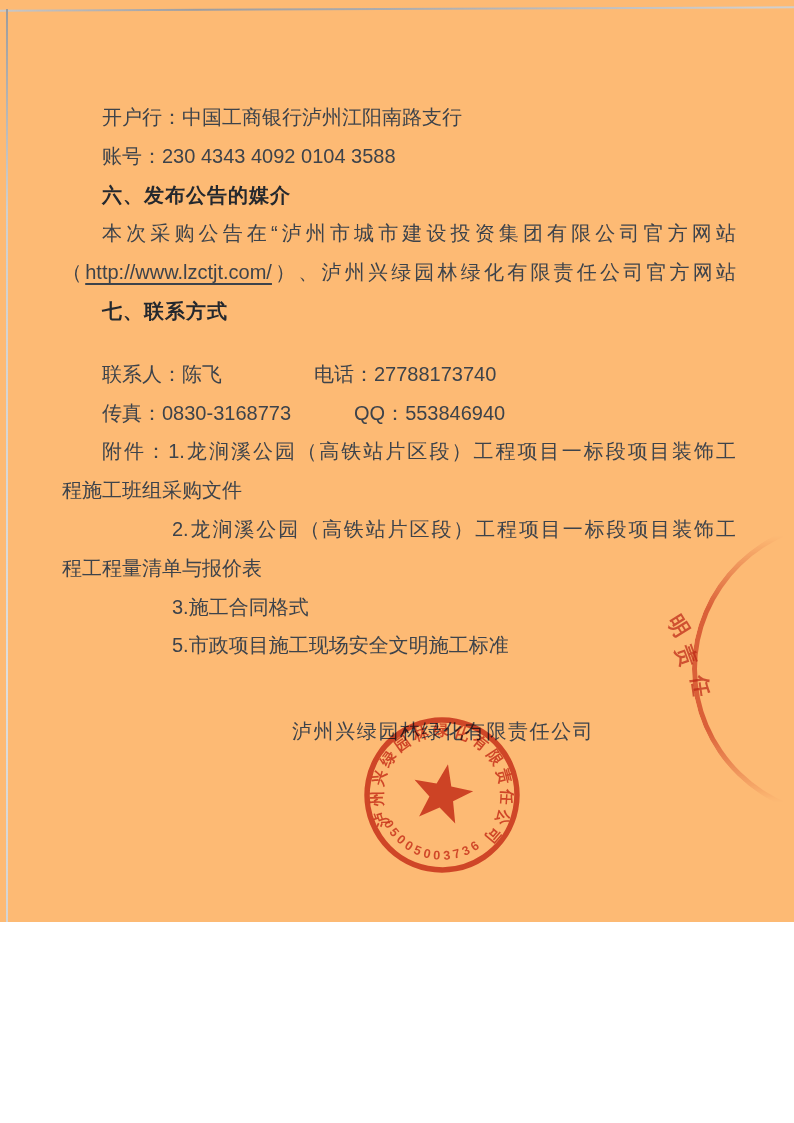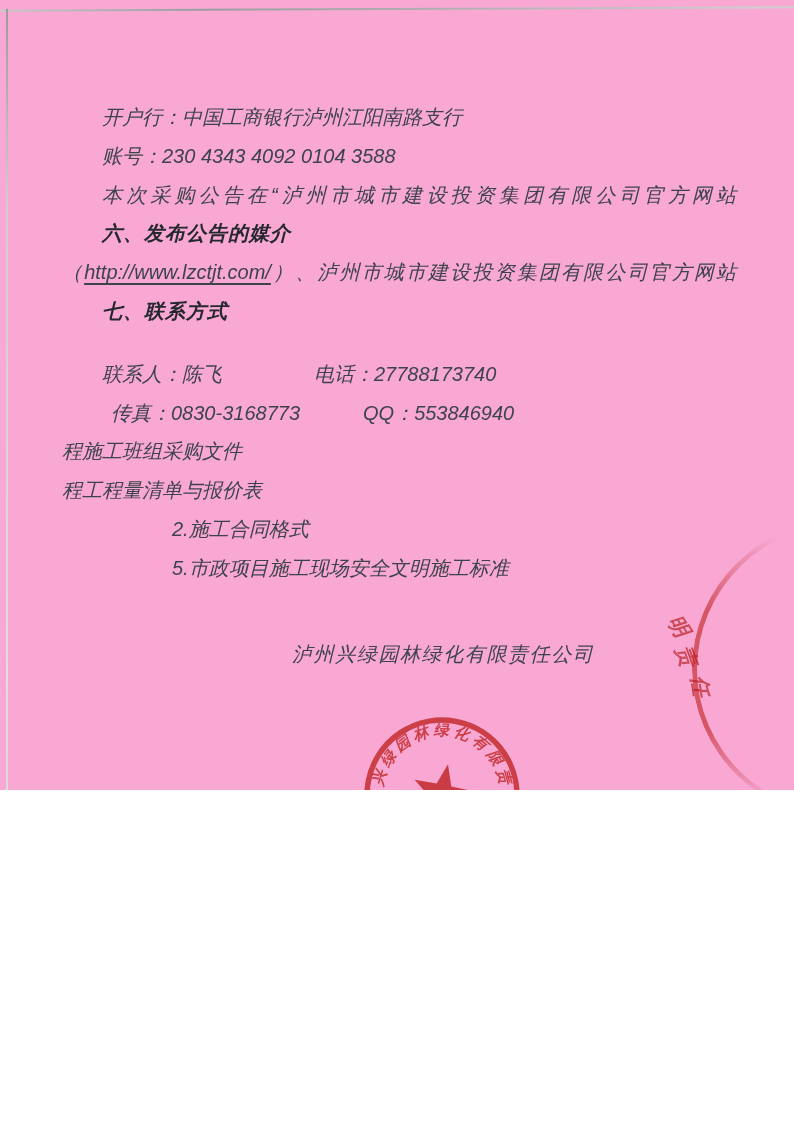--- a/index.html
+++ b/index.html
@@ -1,40 +1,39 @@
 <!DOCTYPE html>
 <html><head>
 <meta charset="utf-8">
 <style>
   html,body { margin:0; padding:0; background:#ffffff; }
   .page {
-    position:relative; width:794px; height:790px; margin:0 auto;
-    background:#f9a8d4; overflow:hidden;
+    position:relative; width:794px; height:922px; margin:0 auto;
+    background:#fdba74; overflow:hidden;
     font-family:"Liberation Sans","DejaVu Sans",sans-serif;
     color:#3d434b;
-    font-style:italic;
   }
   
   .scan-edge-top{ position:absolute; top:8px; left:-4px; width:802px; height:2px;
     background:linear-gradient(90deg,#c9c9c9,#9d9da0 25%,#b3b3b5 60%,#cfcfcf 95%);
     transform:rotate(-0.25deg); }
   .scan-edge-left{ position:absolute; top:9px; left:6px; width:2px; height:1114px;
     background:linear-gradient(180deg,#9b9b9d,#cfcfcf 18%,#dedede 60%,#cccccc); }
   .scan-edge-bottom{ position:absolute; top:1113px; left:0px; width:492px; height:2px;
     background:linear-gradient(90deg,#a2a2a4,#b7b7b9 70%,#d8d8d8); transform:rotate(0.12deg); }
 
   .content{ position:absolute; left:62px; top:98px; width:674px;
     font-size:20px; line-height:38.8px; z-index:1; }
   .ln{ white-space:nowrap; }
   .indent2{ padding-left:40px; }
   .hang{ padding-left:110px; }
   .fill{ text-align:justify; text-align-last:justify; white-space:normal; }
   .heading{ font-weight:bold; color:#24282e; letter-spacing:1px; }
   .col1a{ display:inline-block; width:212px;margin-top:24px; }
-  .col1b{ display:inline-block; width:252px;margin-left:9px; }
+  .col1b{ display:inline-block; width:252px; }
   u{ text-decoration-thickness:1.5px; text-underline-offset:4px; }
 
   .sig-company{ margin-top:47px; padding-left:230px; letter-spacing:1.6px; }
   .sig-date{ padding-left:280px; letter-spacing:1px; }
 
   .footer{ position:absolute; top:1024px; left:0; width:794px; text-align:center;
     font-size:12px; letter-spacing:2px; color:#4b5058; z-index:1; }
 
   
   .seal{ position:absolute; left:360px; top:713px; width:164px; height:164px;
@@ -64,38 +63,40 @@
   <div class="scan-edge-top"></div>
   <div class="scan-edge-left"></div>
   <div class="scan-edge-bottom"></div>
 
   <div class="content">
 
     <div class="ln indent2">开户行：中国工商银行泸州江阳南路支行</div>
 
     <div class="ln indent2"><span>账号：</span><span>230 4343 4092 0104 3588</span></div>
 
+    <div class="ln indent2 heading">六、发布公告的媒介</div>
+
     <div class="ln indent2 fill">本次采购公告在“泸州市城市建设投资集团有限公司官方网站</div>
 
-    <div class="ln indent2 heading">六、发布公告的媒介</div>
-
-    <div class="ln fill"><span>（</span><u>http://www.lzctjt.com/</u><span>）、泸州市城市建设投资集团有限公司官方网站</span></div>
+    <div class="ln fill"><span>（</span><u>http://www.lzctjt.com/</u><span>）、泸州兴绿园林绿化有限责任公司官方网站</span></div>
 
 
     <div class="ln indent2 heading">七、联系方式</div>
 
     <div class="ln indent2"><span class="col1a"><span>联系人：</span><span>陈飞</span></span><span><span>电话：</span><span>27788173740</span></span></div>
 
     <div class="ln indent2"><span class="col1b"><span>传真：</span><span>0830-3168773</span></span><span><span>QQ：</span><span>553846940</span></span></div>
 
+    <div class="ln indent2 fill"><span>附件：</span><span>1.龙涧溪公园（高铁站片区段）工程项目一标段项目装饰工</span></div>
     <div class="ln">程施工班组采购文件</div>
 
+    <div class="ln hang fill">2.龙涧溪公园（高铁站片区段）工程项目一标段项目装饰工</div>
     <div class="ln">程工程量清单与报价表</div>
 
-    <div class="ln hang">2.施工合同格式</div>
+    <div class="ln hang">3.施工合同格式</div>
     <div class="ln hang">5.市政项目施工现场安全文明施工标准</div>
 
     <div class="ln sig-company">泸州兴绿园林绿化有限责任公司</div>
   </div>
 
   <div class="seal">
     <svg viewBox="0 0 162 162">
       <defs>
         <path id="sealArcTop" d="M 35.8,118.9 A 59,59 0 1 1 126.2,118.9" fill="none"></path>
         <path id="sealArcBottom" d="M 28.6,117.7 A 64,64 0 0 0 133.4,117.7" fill="none"></path>

